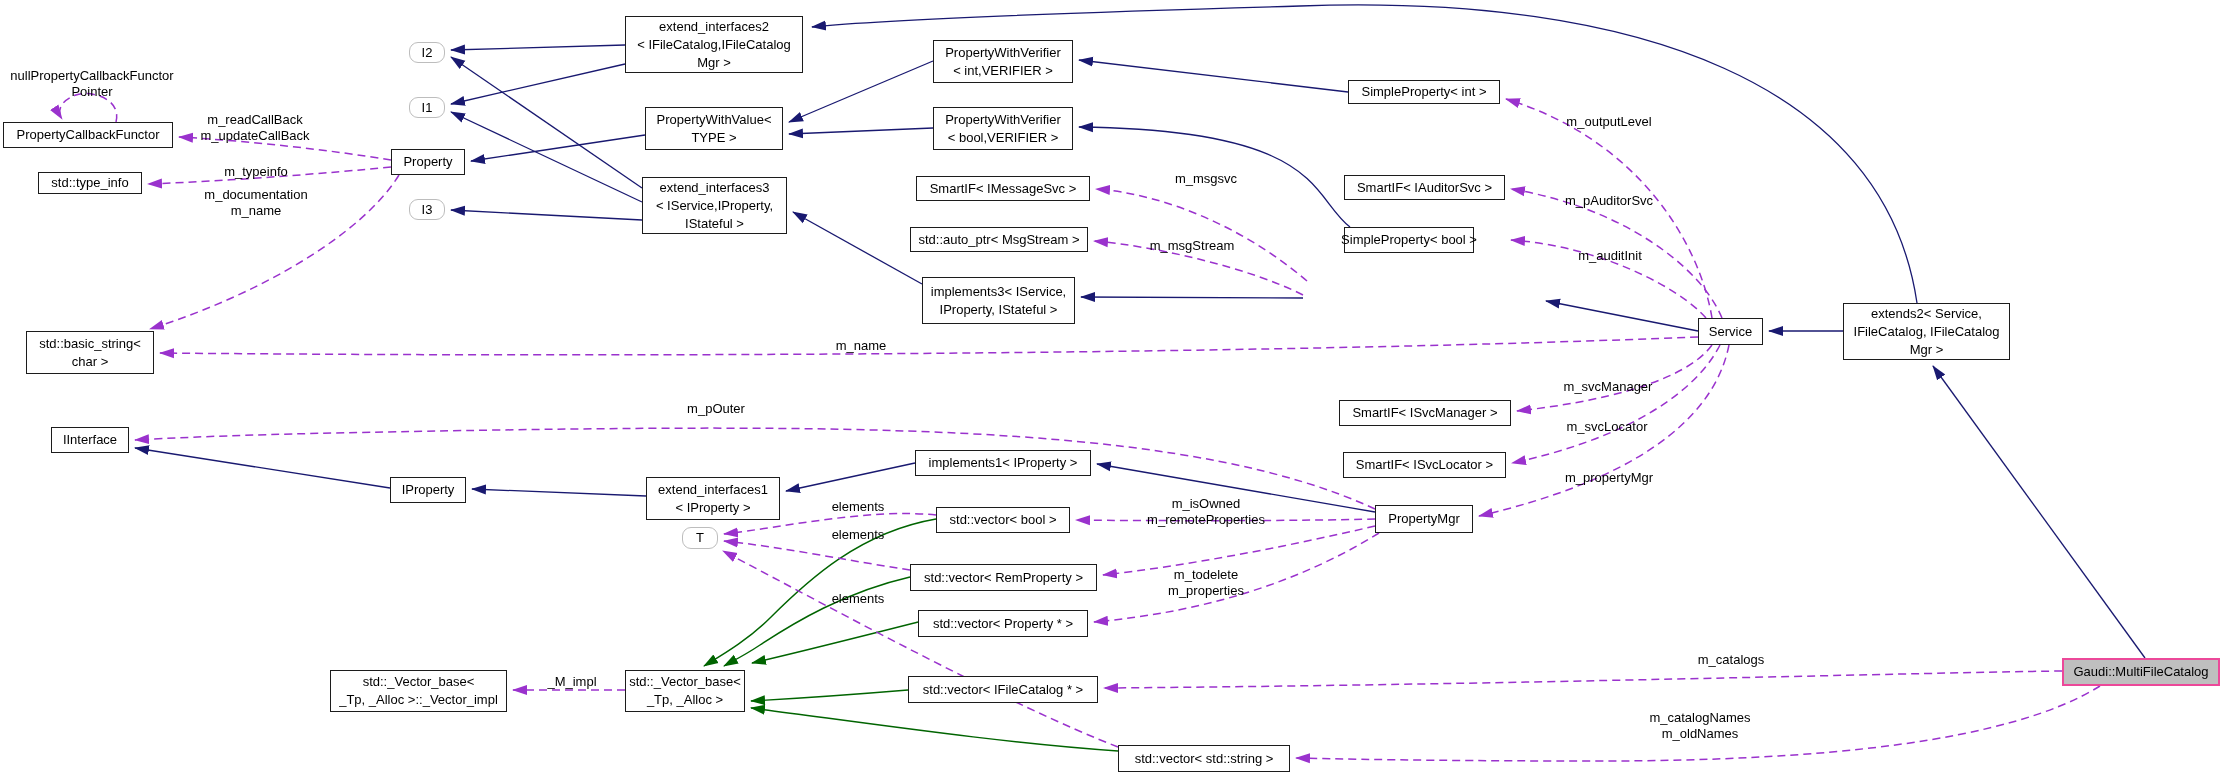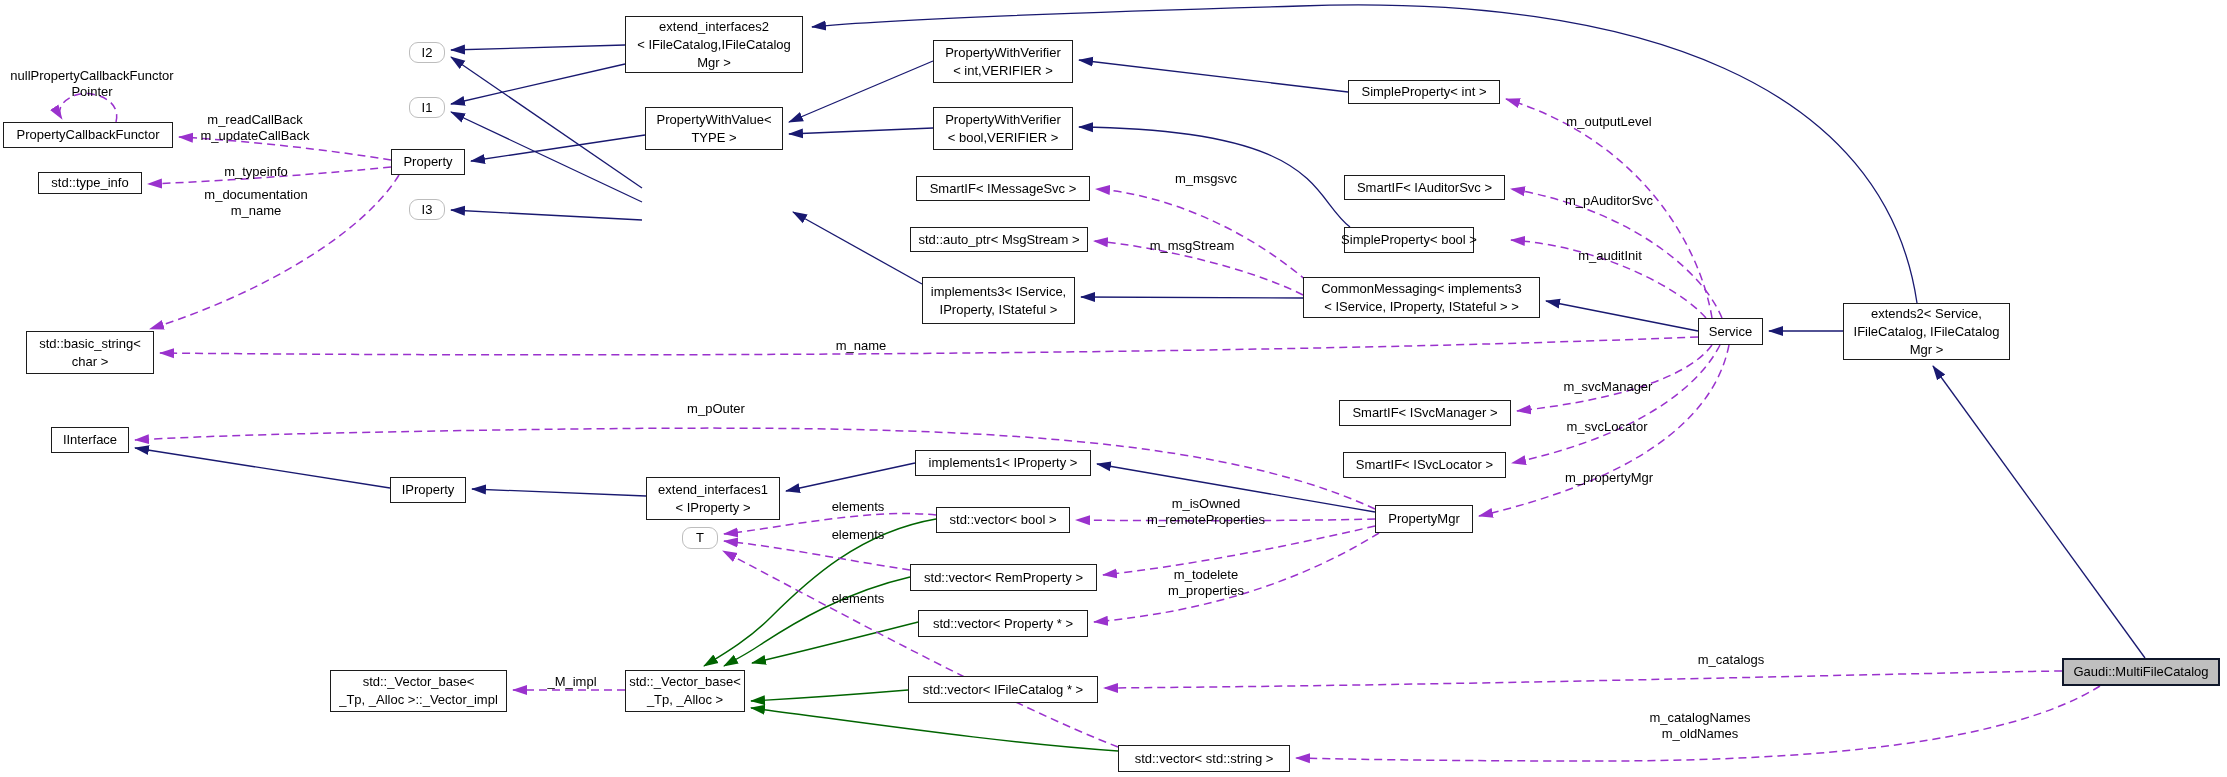--- a/index.html
+++ b/index.html
@@ -11,21 +11,21 @@
   .eb{fill:none;stroke:#191970;stroke-width:1.3px;}
   .ep{fill:none;stroke:#9a32cd;stroke-width:1.5px;stroke-dasharray:8 5;}
   .eg{fill:none;stroke:#006400;stroke-width:1.4px;}
   .node{
     position:absolute;box-sizing:border-box;background:#ffffff;border:1px solid #1c1c1c;
     display:flex;flex-direction:column;align-items:center;justify-content:center;
     font-size:13px;line-height:18px;text-align:center;white-space:nowrap;z-index:2;
   }
   .node span{display:block;}
   .tpl{border-color:#bdbdbd;border-radius:9px;}
-  .main{background:#bfbfbf;border:2px solid #0f172a;}
+  .main{background:#bfbfbf;border:2px solid #ec4899;}
   .elabel{
     position:absolute;transform:translateX(-50%);text-align:center;
     font-size:13px;line-height:16px;white-space:nowrap;z-index:1;
   }
   .elabel span{display:block;text-align:center;}
 </style>
 </head>
 <body>
 
 <div id="canvas">
@@ -103,37 +103,38 @@
   <div class="node" style="left:38px;top:172px;width:104px;height:22px">std::type_info</div>
   <div class="node" style="left:625px;top:16px;width:178px;height:57px">
     <span>extend_interfaces2</span>
     <span>&lt; IFileCatalog,IFileCatalog</span>
     <span>Mgr &gt;</span>
   </div>
   <div class="node" style="left:645px;top:107px;width:138px;height:43px">
     <span>PropertyWithValue&lt;</span>
     <span>TYPE &gt;</span>
   </div>
+  <div class="node" style="left:642px;top:177px;width:145px;height:57px">
+    <span>extend_interfaces3</span>
+    <span>&lt; IService,IProperty,</span>
+    <span>IStateful &gt;</span>
+  </div>
   <div class="node" style="left:933px;top:40px;width:140px;height:43px">
     <span>PropertyWithVerifier</span>
     <span>&lt; int,VERIFIER &gt;</span>
   </div>
   <div class="node" style="left:933px;top:107px;width:140px;height:43px">
     <span>PropertyWithVerifier</span>
     <span>&lt; bool,VERIFIER &gt;</span>
   </div>
   <div class="node" style="left:916px;top:176px;width:174px;height:25px">SmartIF&lt; IMessageSvc &gt;</div>
   <div class="node" style="left:910px;top:227px;width:178px;height:25px">std::auto_ptr&lt; MsgStream &gt;</div>
   <div class="node" style="left:922px;top:277px;width:153px;height:47px">
     <span>implements3&lt; IService,</span>
     <span>IProperty, IStateful &gt;</span>
-  </div>
-  <div class="node" style="left:1303px;top:277px;width:237px;height:41px">
-    <span>CommonMessaging&lt; implements3</span>
-    <span>&lt; IService, IProperty, IStateful &gt; &gt;</span>
   </div>
   <div class="node" style="left:1348px;top:80px;width:152px;height:24px">SimpleProperty&lt; int &gt;</div>
   <div class="node" style="left:1344px;top:175px;width:161px;height:25px">SmartIF&lt; IAuditorSvc &gt;</div>
   <div class="node" style="left:1344px;top:227px;width:130px;height:26px">SimpleProperty&lt; bool &gt;</div>
   <div class="node" style="left:1698px;top:318px;width:65px;height:27px">Service</div>
   <div class="node" style="left:1843px;top:303px;width:167px;height:57px">
     <span>extends2&lt; Service,</span>
     <span>IFileCatalog, IFileCatalog</span>
     <span>Mgr &gt;</span>
   </div>

